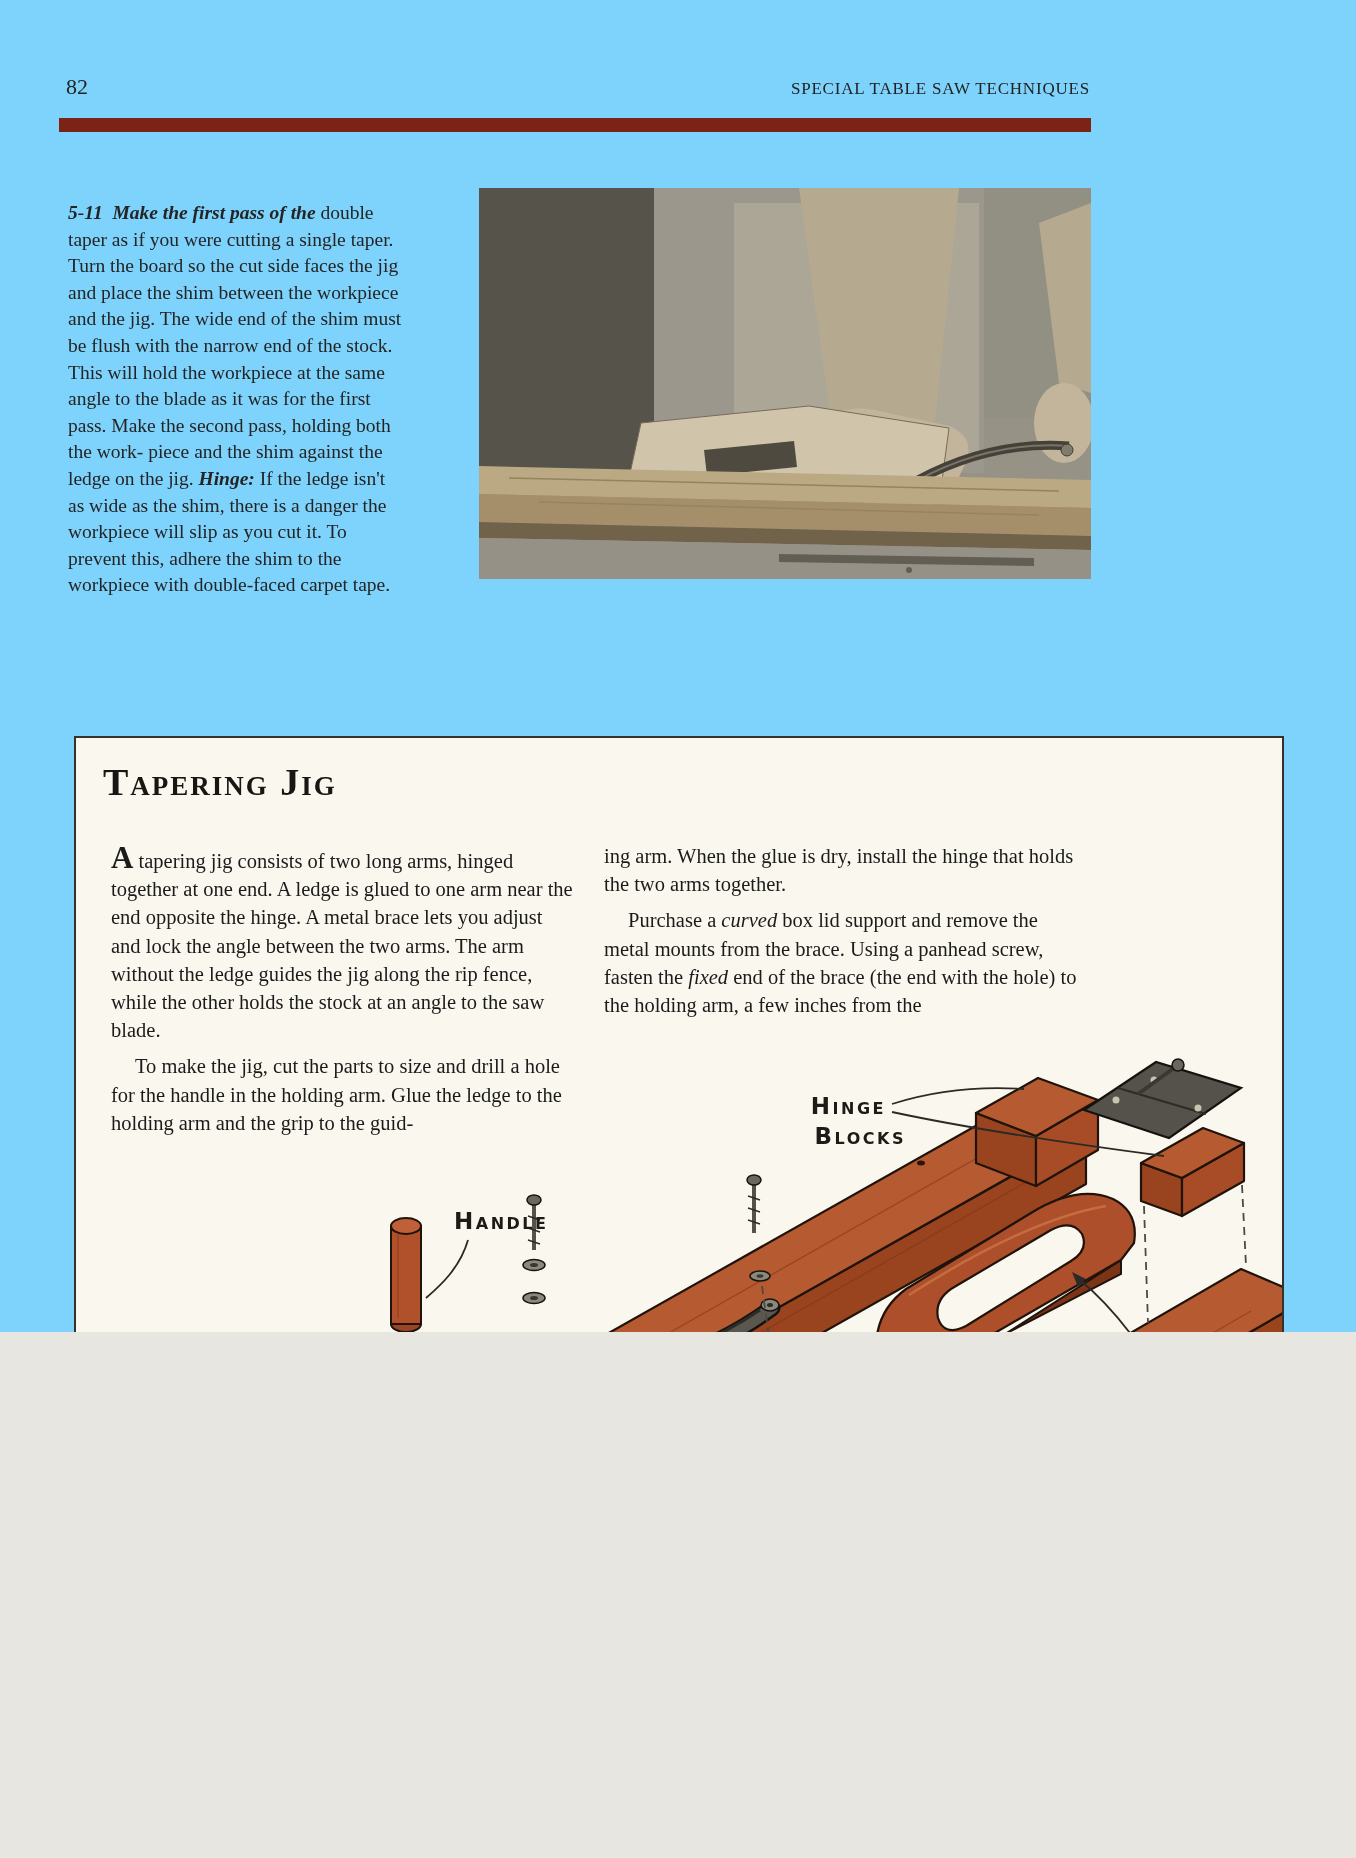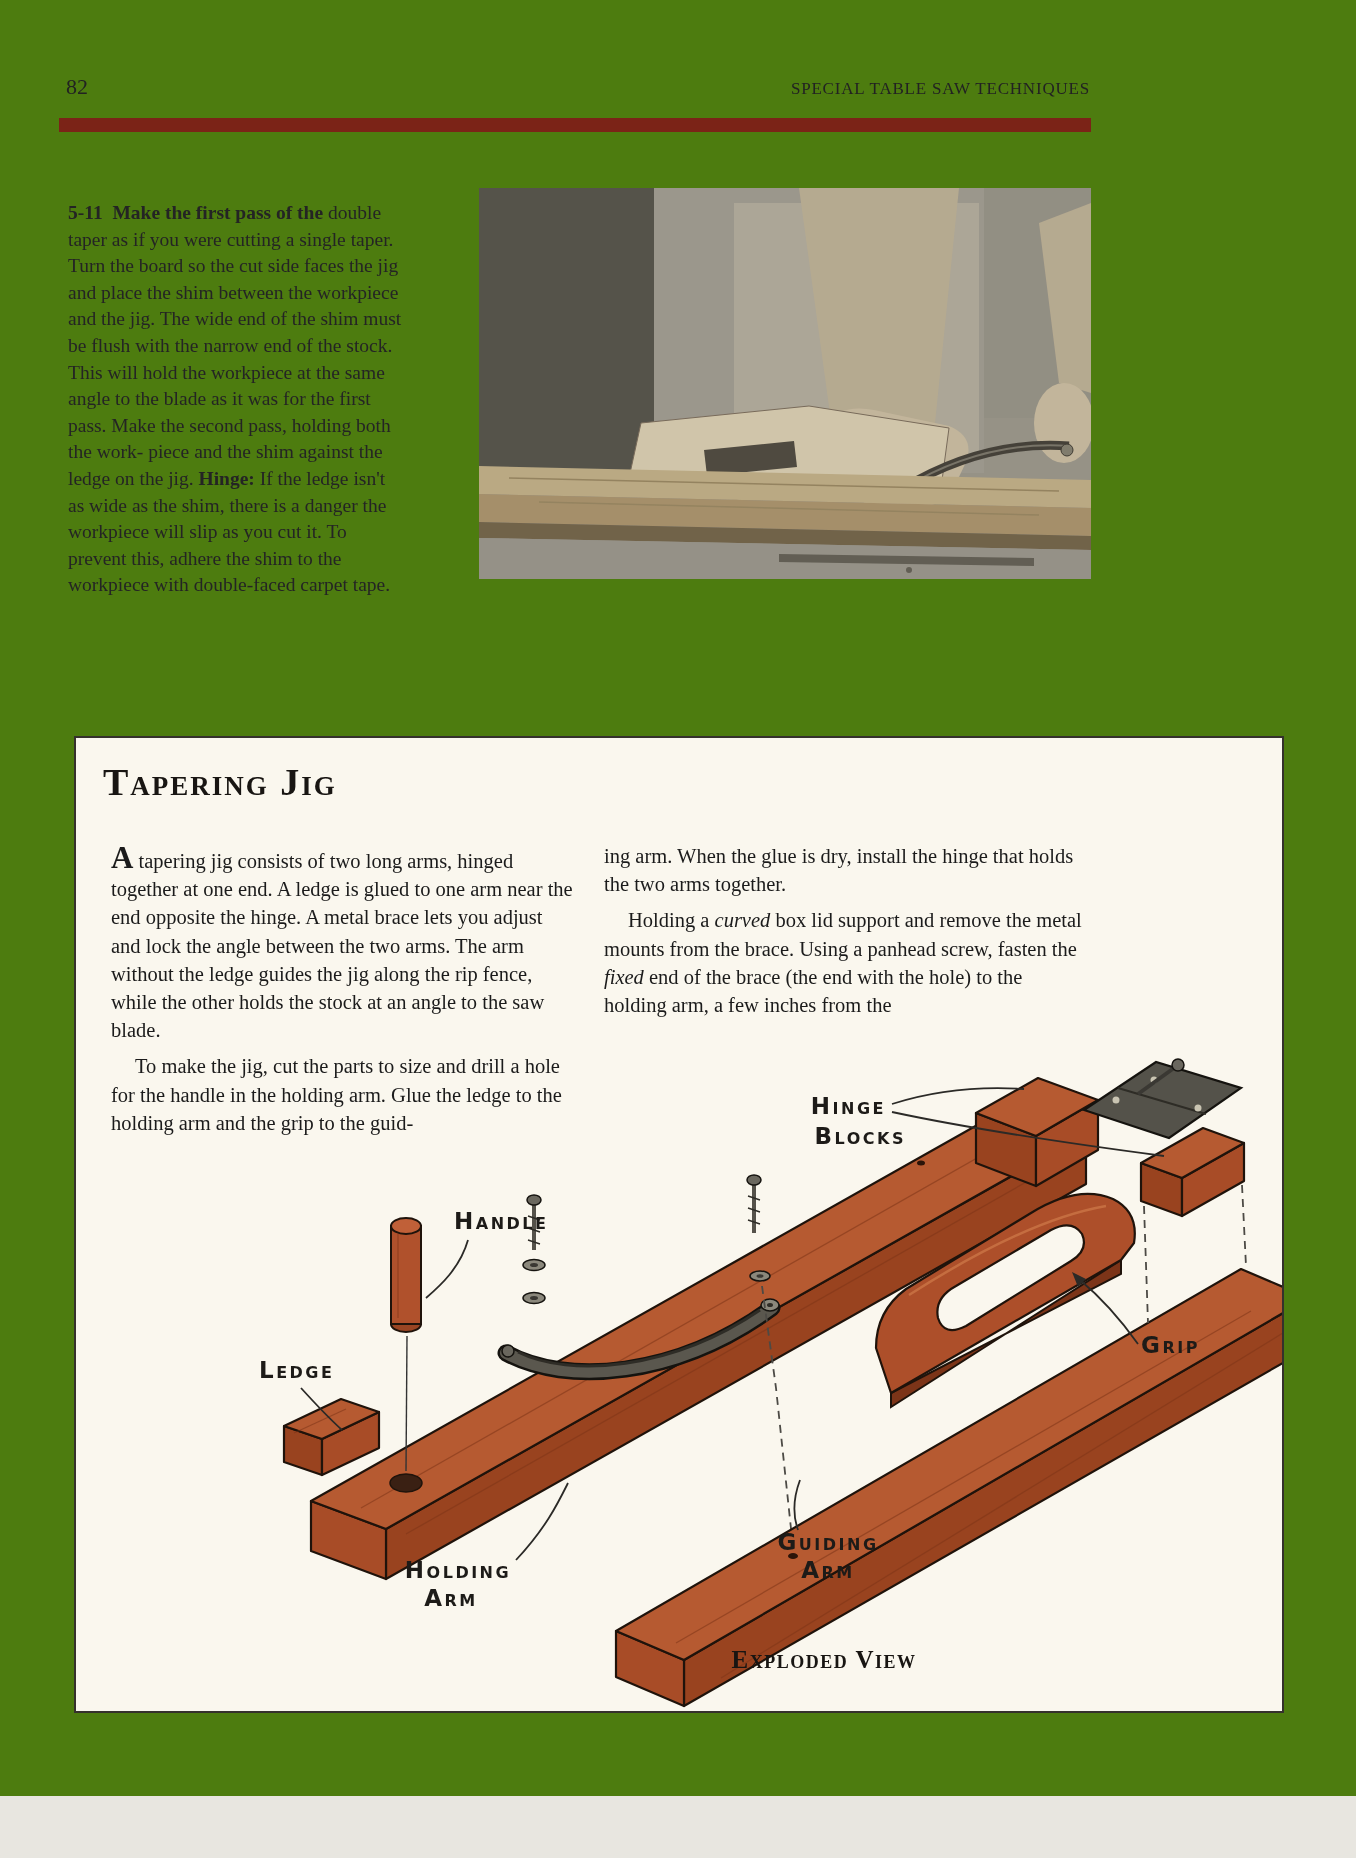--- a/index.html
+++ b/index.html
@@ -1,25 +1,25 @@
 <!DOCTYPE html>
 <html><head>
 <meta charset="utf-8">
 <style>
   html,body{margin:0;padding:0;}
   body{background:#e8e6e0;}
-  .page{position:relative;width:1356px;height:1796px;background:#4d7c0f;overflow:hidden;
+  .page{position:relative;width:1356px;height:1332px;background:#7dd3fc;overflow:hidden;
         font-family:"Liberation Serif",serif;color:#1d1d1d;}
   
   .pagenum{position:absolute;left:66px;top:74px;font-size:22px;color:#222;}
   .runhead{position:absolute;right:266px;top:79px;font-size:17px;letter-spacing:.8px;color:#222;}
   .rule{position:absolute;left:59px;top:118px;width:1032px;height:14px;background:#7b2317;}
   
   .caption{position:absolute;left:68px;top:200px;width:334px;font-size:19.5px;line-height:26.6px;color:#242424;}
-  .caption b{font-weight:bold;}
+  .caption b{font-weight:bold;font-style:italic;}
   
   .photo{position:absolute;left:479px;top:188px;width:612px;height:391px;}
   
   .featurebox{position:absolute;left:74px;top:736px;width:1210px;height:977px;border:2px solid #35312c;
               background:#faf7ee;box-sizing:border-box;}
   .boxtitle{position:absolute;left:27px;top:22px;font-size:38px;font-weight:bold;font-variant:small-caps;
             letter-spacing:2px;color:#181512;}
   .col{position:absolute;top:96px;font-size:20.5px;line-height:28.2px;color:#1b1b1b;}
   .col1{left:27px;width:482px;}
   .col2{left:520px;width:496px;}
@@ -88,21 +88,21 @@
     <div class="boxtitle">Tapering Jig</div>
 
     <div class="col col1">
       <p><span class="dropcap">A</span>
         <span>tapering jig consists of two long arms, hinged together at one end. A ledge is glued to one arm near the end opposite the hinge. A metal brace lets you adjust and lock the angle between the two arms. The arm without the ledge guides the jig along the rip fence, while the other holds the stock at an angle to the saw blade.</span></p>
       <p class="indent"><span>To make the jig, cut the parts to size and drill a hole for the handle in the holding arm. Glue the ledge to the holding arm and the grip to the guid-</span></p>
     </div>
 
     <div class="col col2">
       <p><span>ing arm. When the glue is dry, install the hinge that holds the two arms together.</span></p>
-      <p class="indent"><span>Holding a </span><span class="it">curved</span><span> box lid support and remove the metal mounts from the brace. Using a panhead screw, fasten the </span><span class="it">fixed</span><span> end of the brace (the end with the hole) to the holding arm, a few inches from the</span></p>
+      <p class="indent"><span>Purchase a </span><span class="it">curved</span><span> box lid support and remove the metal mounts from the brace. Using a panhead screw, fasten the </span><span class="it">fixed</span><span> end of the brace (the end with the hole) to the holding arm, a few inches from the</span></p>
     </div>
 
     <svg class="diagram" viewBox="0 0 1206 973">
 
       <g>
         <path class="outl" d="M310,791 L1010,396 L1010,446 L310,841 Z" fill="#99431f"></path>
         <path class="outl" d="M235,763 L310,791 L310,841 L235,813 Z" fill="#a84c27"></path>
         <path class="outl" d="M235,763 L935,368 L1010,396 L310,791 Z" fill="#b65a31"></path>
         <path class="grain" d="M285,770 L945,395 M330,796 L975,430"></path>
         <ellipse cx="330" cy="745" rx="16" ry="9" fill="#3a2013" stroke="#1f130b" stroke-width="1.5"></ellipse>

